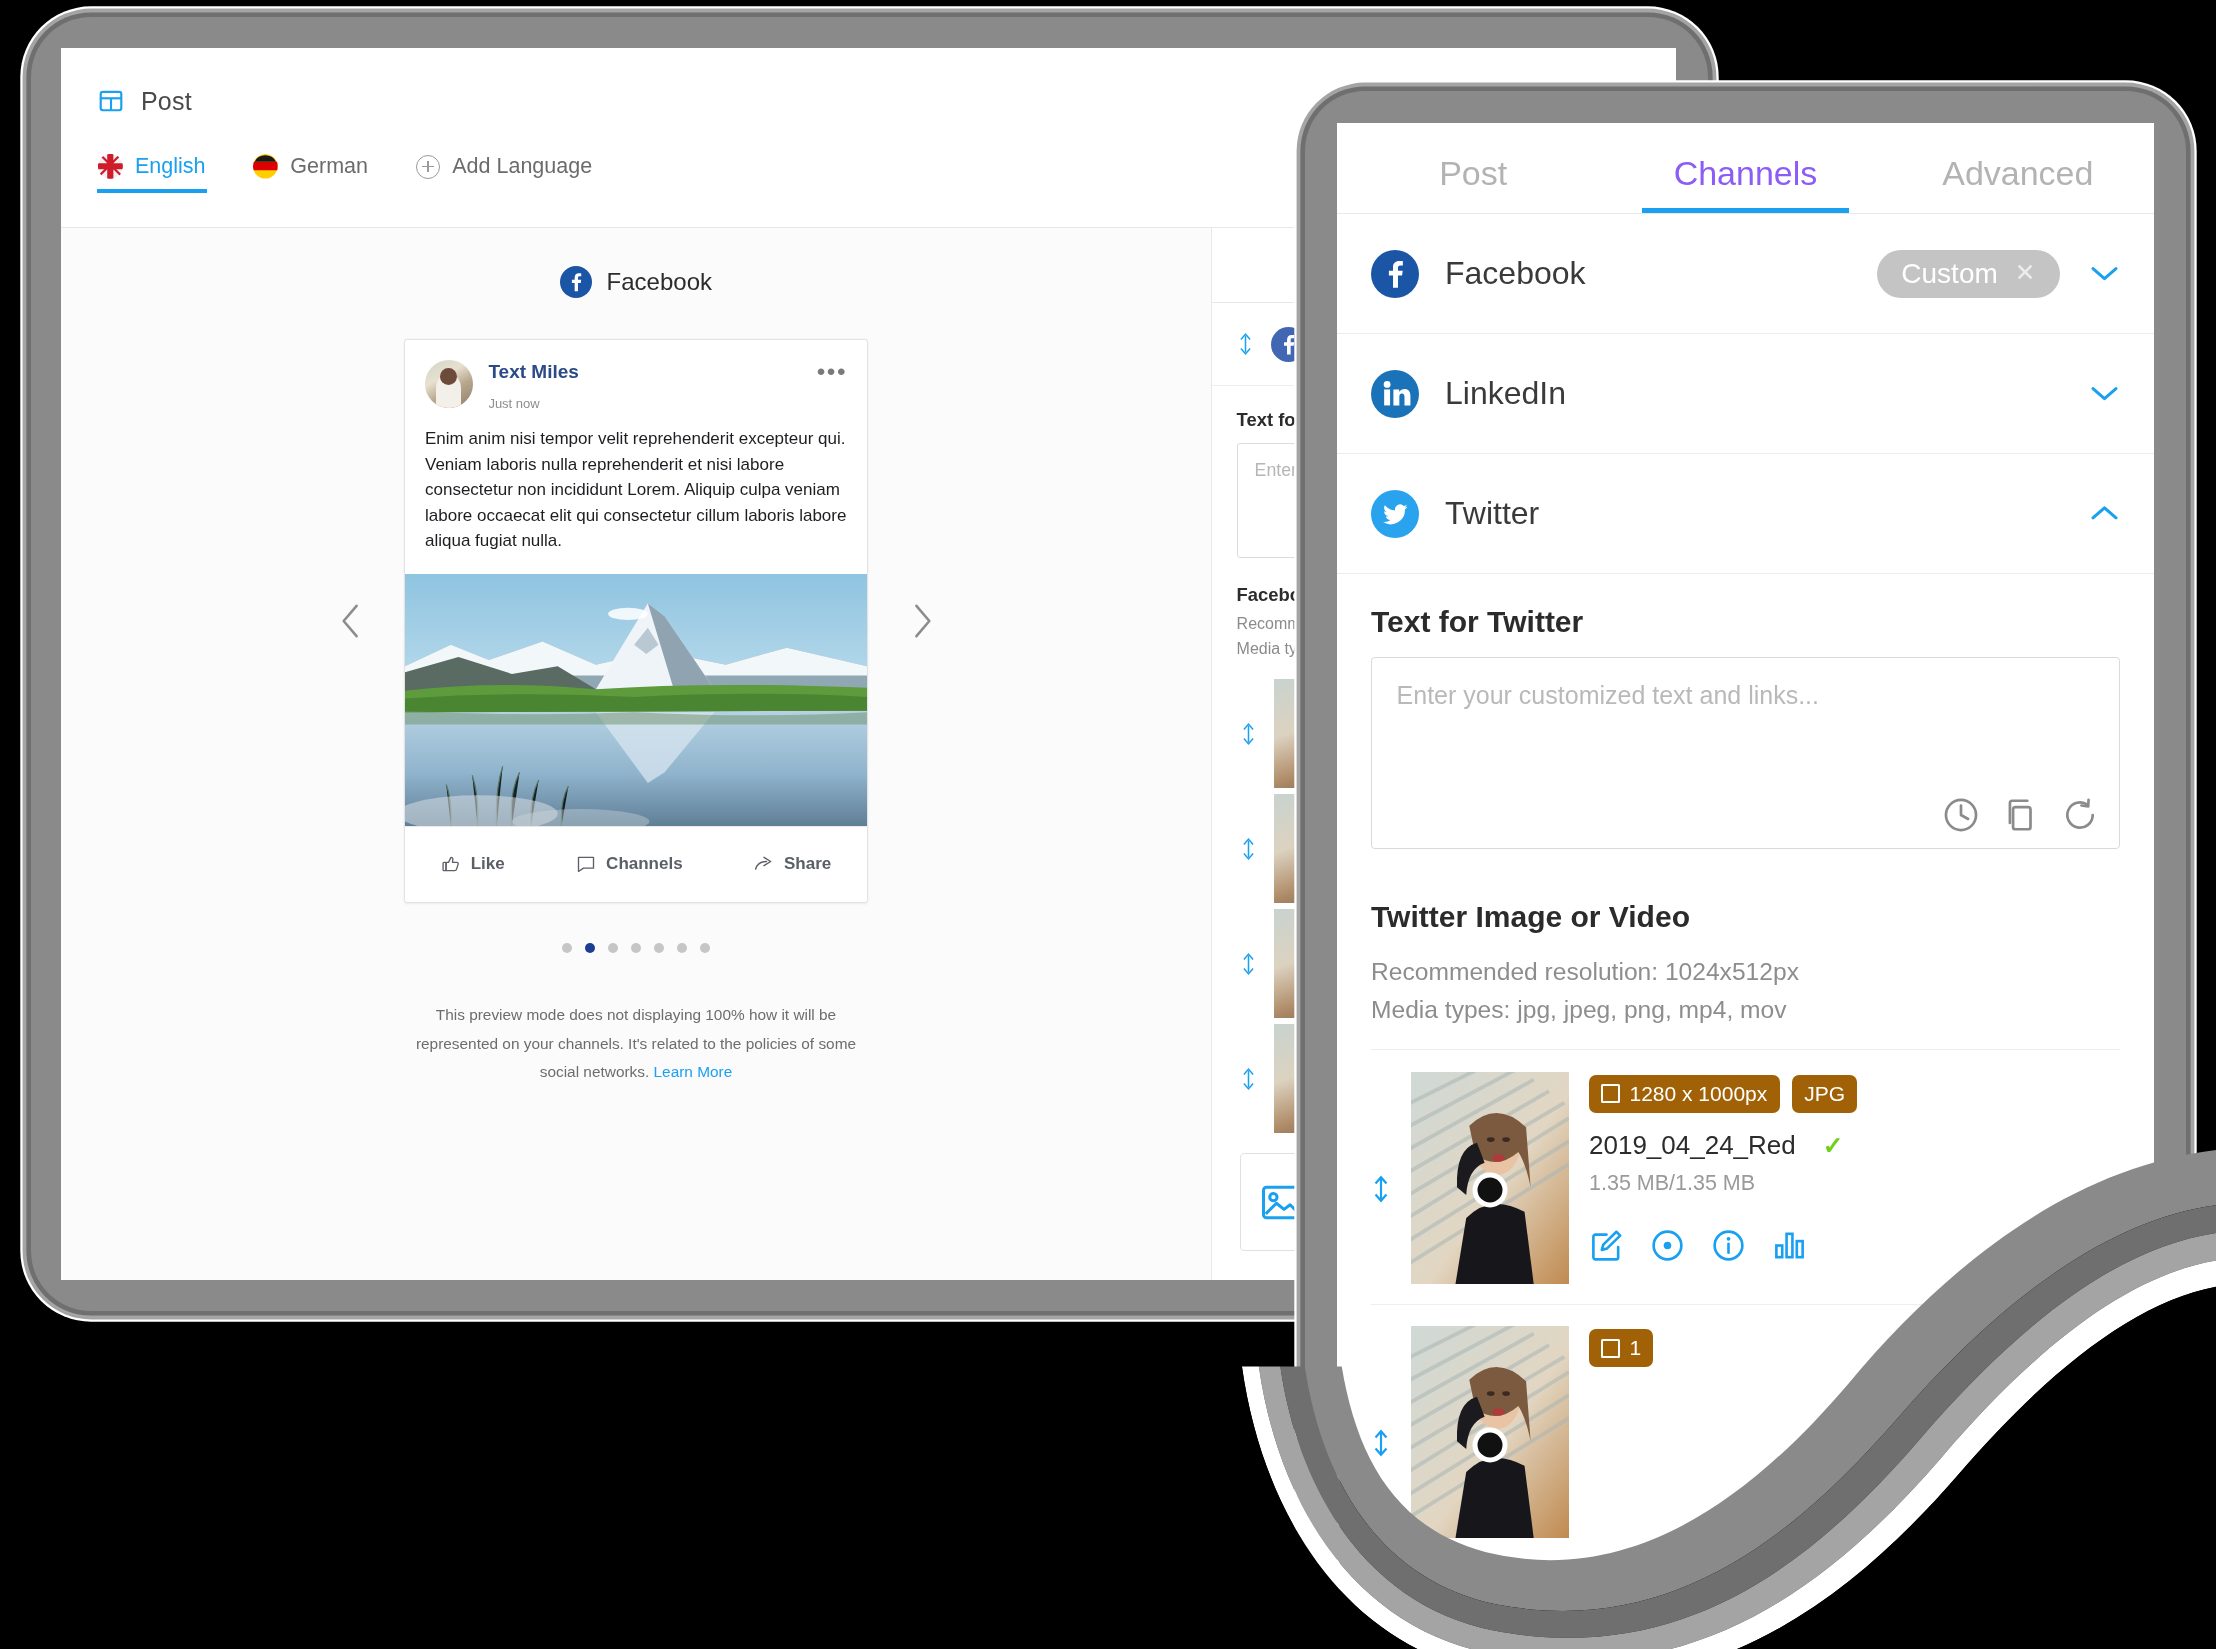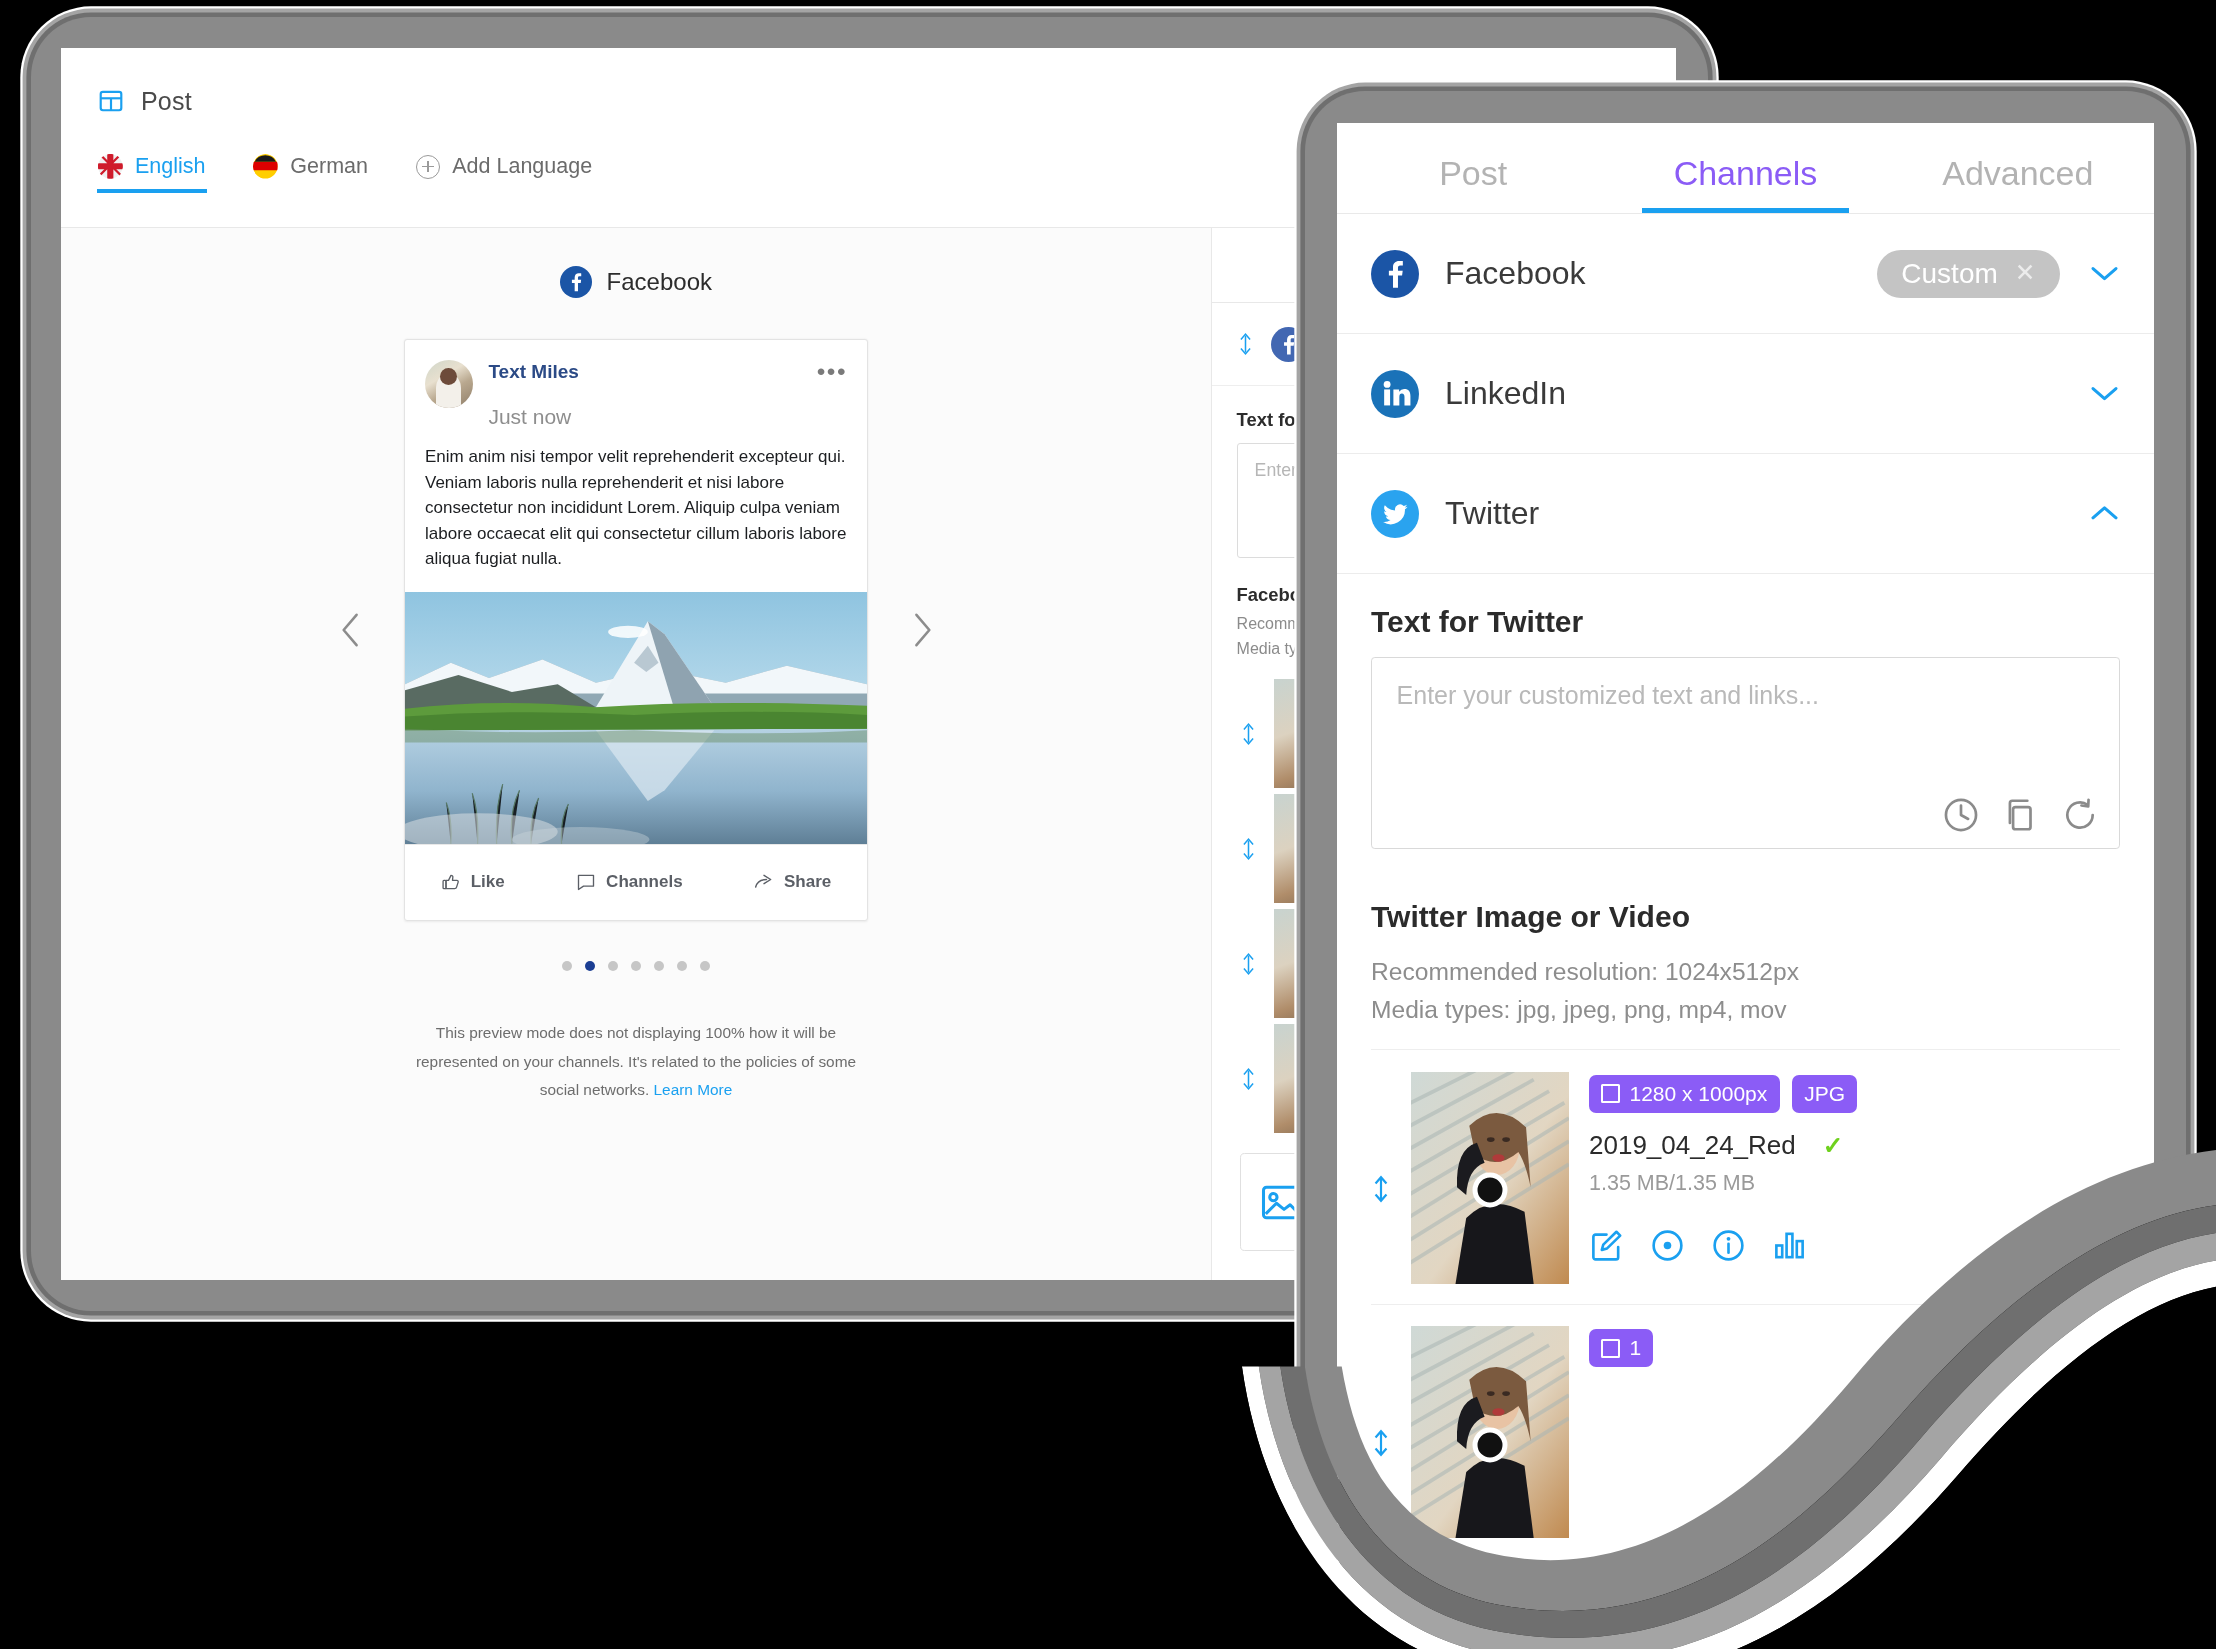--- a/index.html
+++ b/index.html
@@ -115,21 +115,21 @@
   }
   .avatar::before {
     content:''; position:absolute; left:22%; top:30%; width:54%; height:70%;
     border-radius: 42% 42% 0 0; background: #f3f0ea;
   }
   .avatar::after {
     content:''; position:absolute; left:31%; top:17%; width:36%; height:36%;
     border-radius: 50%; background: #6d4b3a;
   }
   .fb-name { font-size: 19px; font-weight: bold; color: #2b4a86; line-height: 1.25; }
-  .fb-time { font-size: 21px; color: #8e8e8e; margin-top: 21px; }
+  .fb-time { font-size: 13px; color: #8e8e8e; margin-top: 12px; }
   .fb-dots {
     margin-left:auto; color:#7a7a7a; font-size: 24.6px; letter-spacing: 1.5px;
     line-height: .6; padding-top: 4.6px; cursor: pointer;
   }
   .fb-body {
     padding: 15.4px 20px 20px 20px; font-size: 17px; line-height: 1.5; color: #1c1e21;
   }
 
   
   .fb-photo { position: relative; width: 100%; height: 252px; overflow: hidden; background:#bcd9ea; }
@@ -254,21 +254,21 @@
     background: linear-gradient(162deg,#ccd6d2 0%,#dfd5c4 36%,#c49a70 66%,#6a5440 100%);
   }
   .media-thumb .focal {
     position:absolute; left:50%; top:56%; width:35px; height:35px;
     border:5.4px solid #fff; border-radius:50%; background:#111;
     transform: translate(-50%,-50%);
   }
   .media-meta { flex: 1; padding-top: 3.1px; }
   .badges { display:flex; gap: 12.3px; align-items:center; margin-bottom: 17px; }
   .badge {
-    background: #8b5cf6; color:#fff; border-radius: 7px;
+    background: #a16207; color:#fff; border-radius: 7px;
     padding: 7px 12.3px; font-size: 21px; display:flex; align-items:center; gap: 9.2px;
   }
   .badge .sq {
     width: 19px; height: 19px; border: 2.3px solid #fff; border-radius: 1.5px; display:block;
   }
   .media-name {
     font-size: 26px; color: #2b2b2b; display:flex; align-items:center; gap: 27px;
   }
   .check { color: #6fd11e; font-size: 24.6px; font-weight: bold; }
   .media-size { font-size: 21.5px; color: #9a9a9a; margin-top: 10.7px; }

